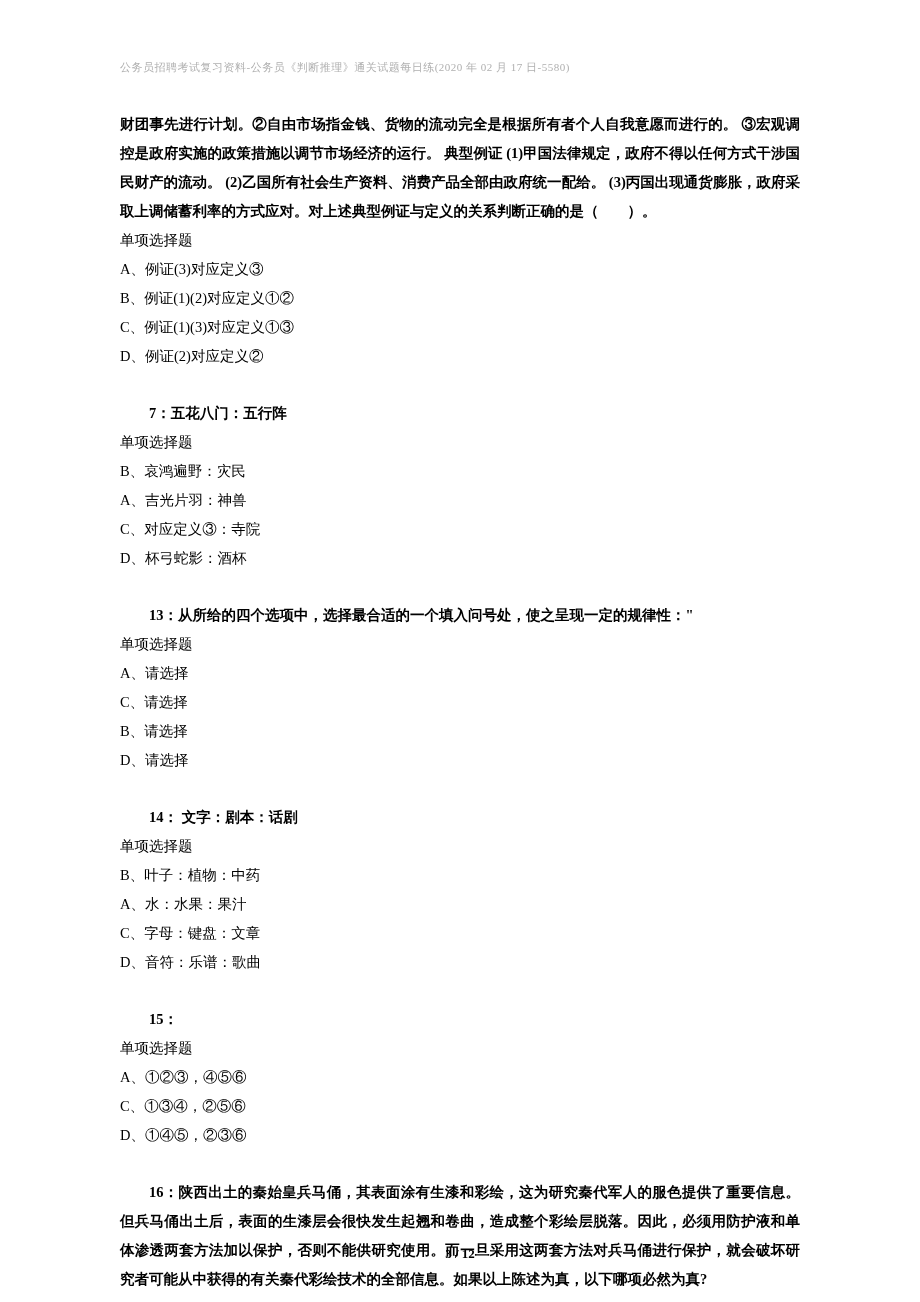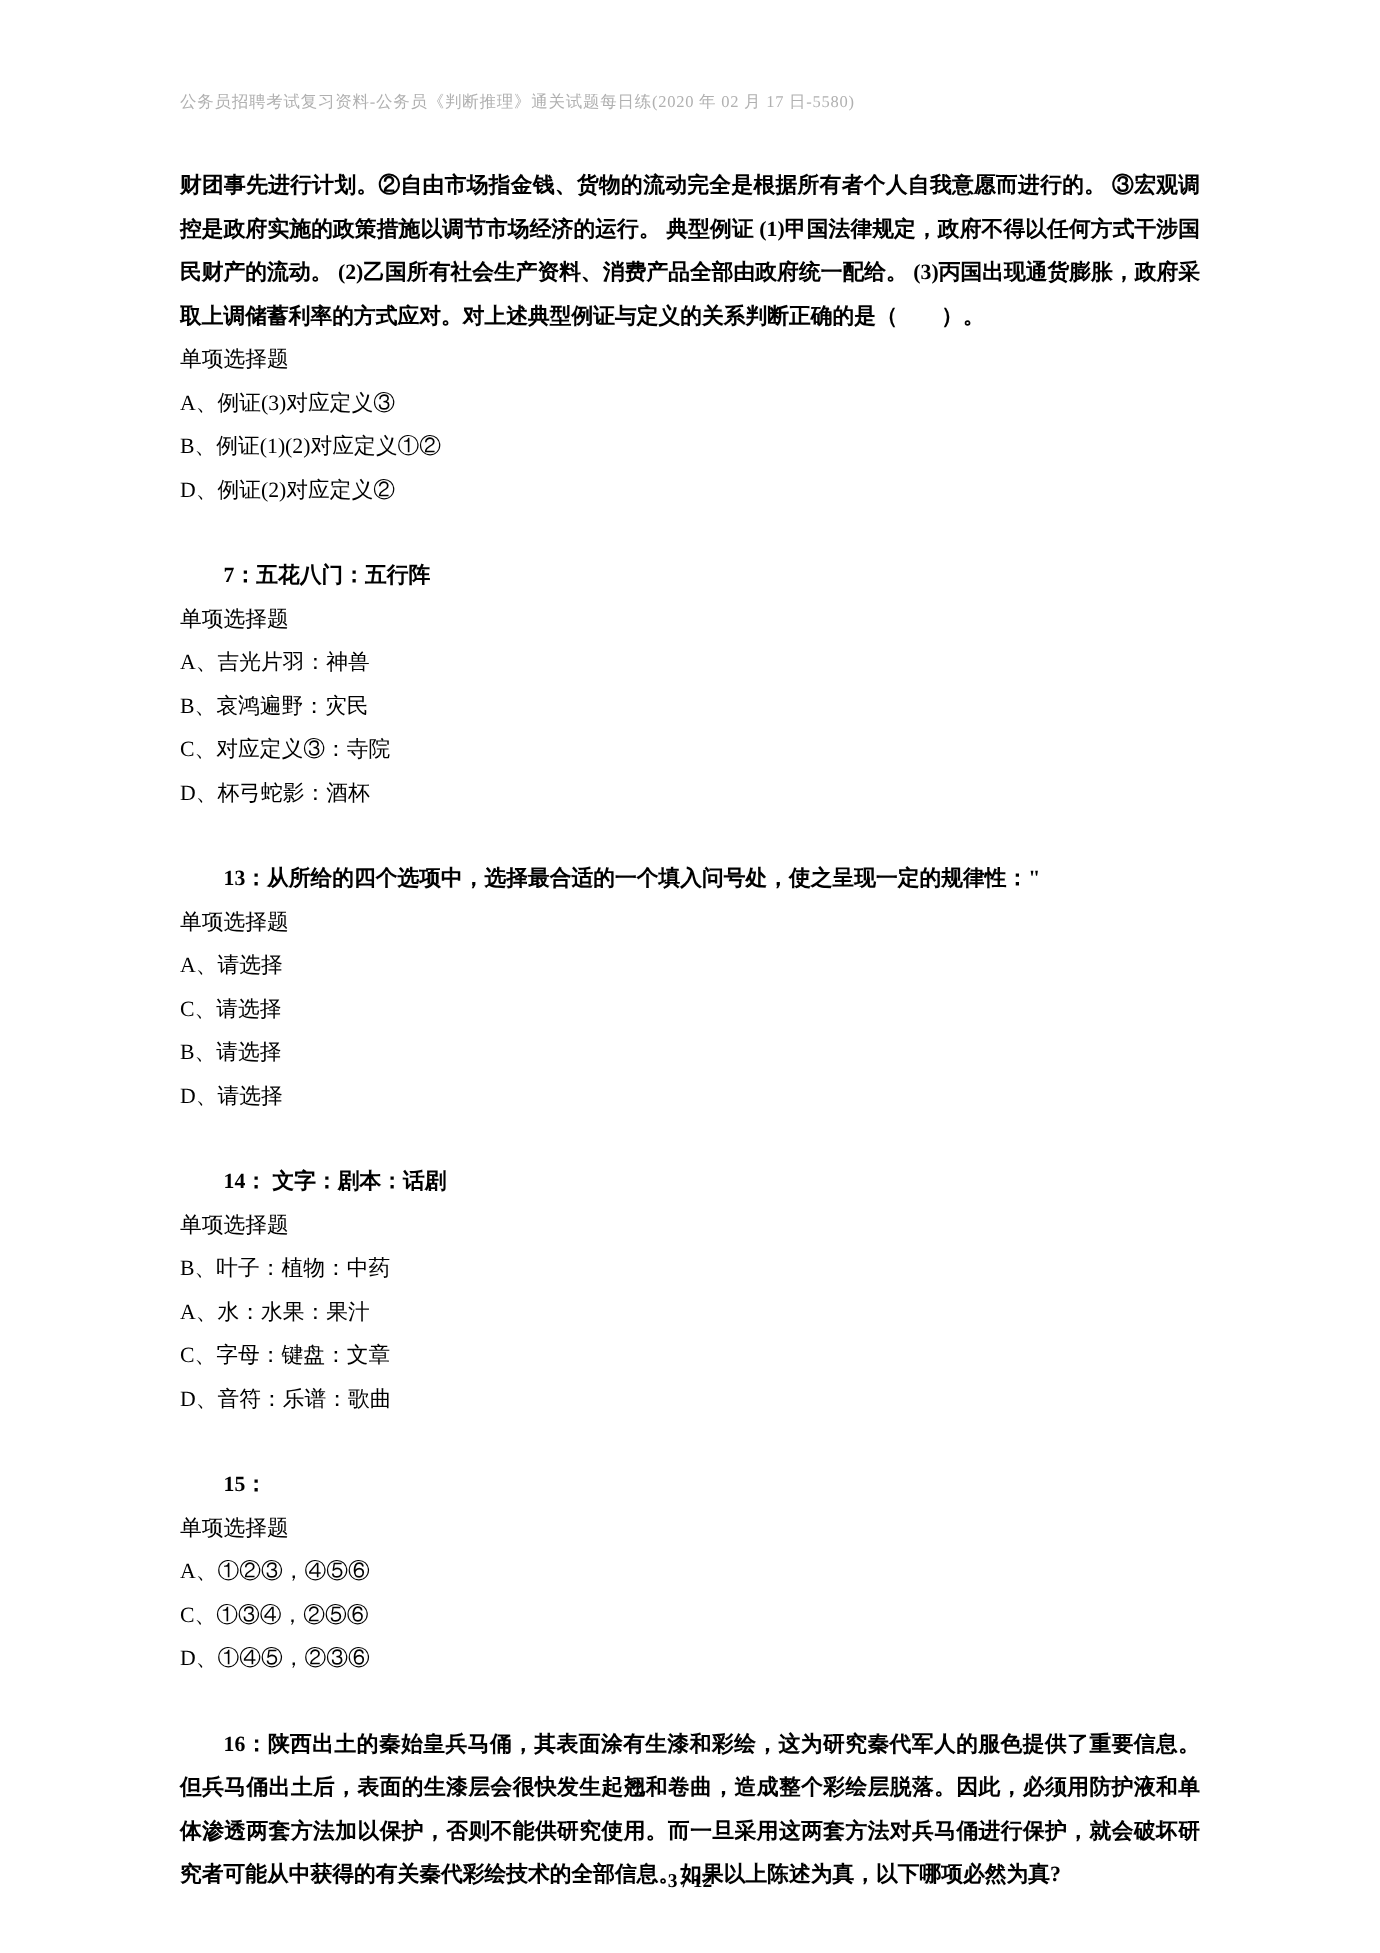--- a/index.html
+++ b/index.html
@@ -66,28 +66,29 @@
 <div class="page">
   <div class="header-text">公务员招聘考试复习资料-公务员《判断推理》通关试题每日练(2020 年 02 月 17 日-5580)</div>
 
   <div class="content">
 
     <div class="block">
       <p class="paragraph">财团事先进行计划。②自由市场指金钱、货物的流动完全是根据所有者个人自我意愿而进行的。 ③宏观调控是政府实施的政策措施以调节市场经济的运行。 典型例证 (1)甲国法律规定，政府不得以任何方式干涉国民财产的流动。 (2)乙国所有社会生产资料、消费产品全部由政府统一配给。 (3)丙国出现通货膨胀，政府采取上调储蓄利率的方式应对。对上述典型例证与定义的关系判断正确的是（　　）。</p>
       <p class="section-label">单项选择题</p>
       <p class="option-line">A、例证(3)对应定义③</p>
       <p class="option-line">B、例证(1)(2)对应定义①②</p>
+      <p class="option-line">C、例证(1)(3)对应定义①③</p>
       <p class="option-line">D、例证(2)对应定义②</p>
     </div>
 
     <div class="block">
       <p class="paragraph question-start">7：五花八门：五行阵</p>
       <p class="section-label">单项选择题</p>
+      <p class="option-line">B、哀鸿遍野：灾民</p>
       <p class="option-line">A、吉光片羽：神兽</p>
-      <p class="option-line">B、哀鸿遍野：灾民</p>
       <p class="option-line">C、对应定义③：寺院</p>
       <p class="option-line">D、杯弓蛇影：酒杯</p>
     </div>
 
     <div class="block">
       <p class="paragraph question-start">13：从所给的四个选项中，选择最合适的一个填入问号处，使之呈现一定的规律性："</p>
       <p class="section-label">单项选择题</p>
       <p class="option-line">A、请选择</p>
       <p class="option-line">C、请选择</p>
       <p class="option-line">B、请选择</p>

